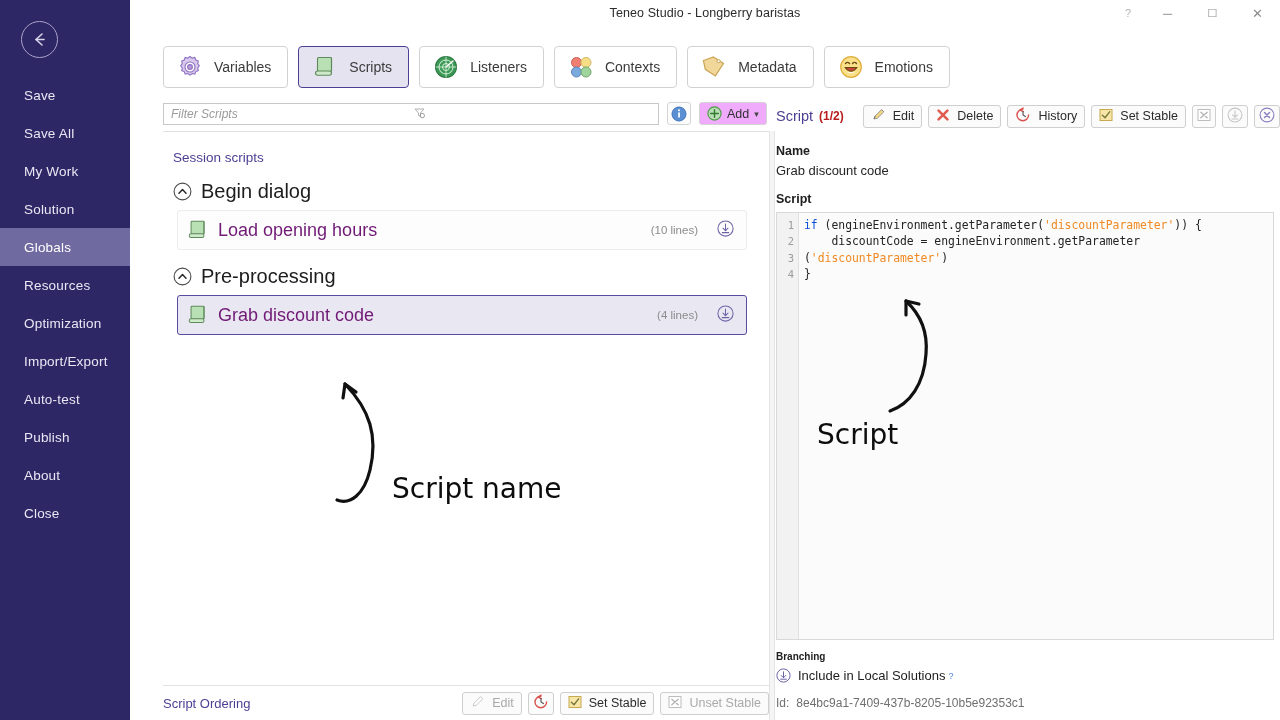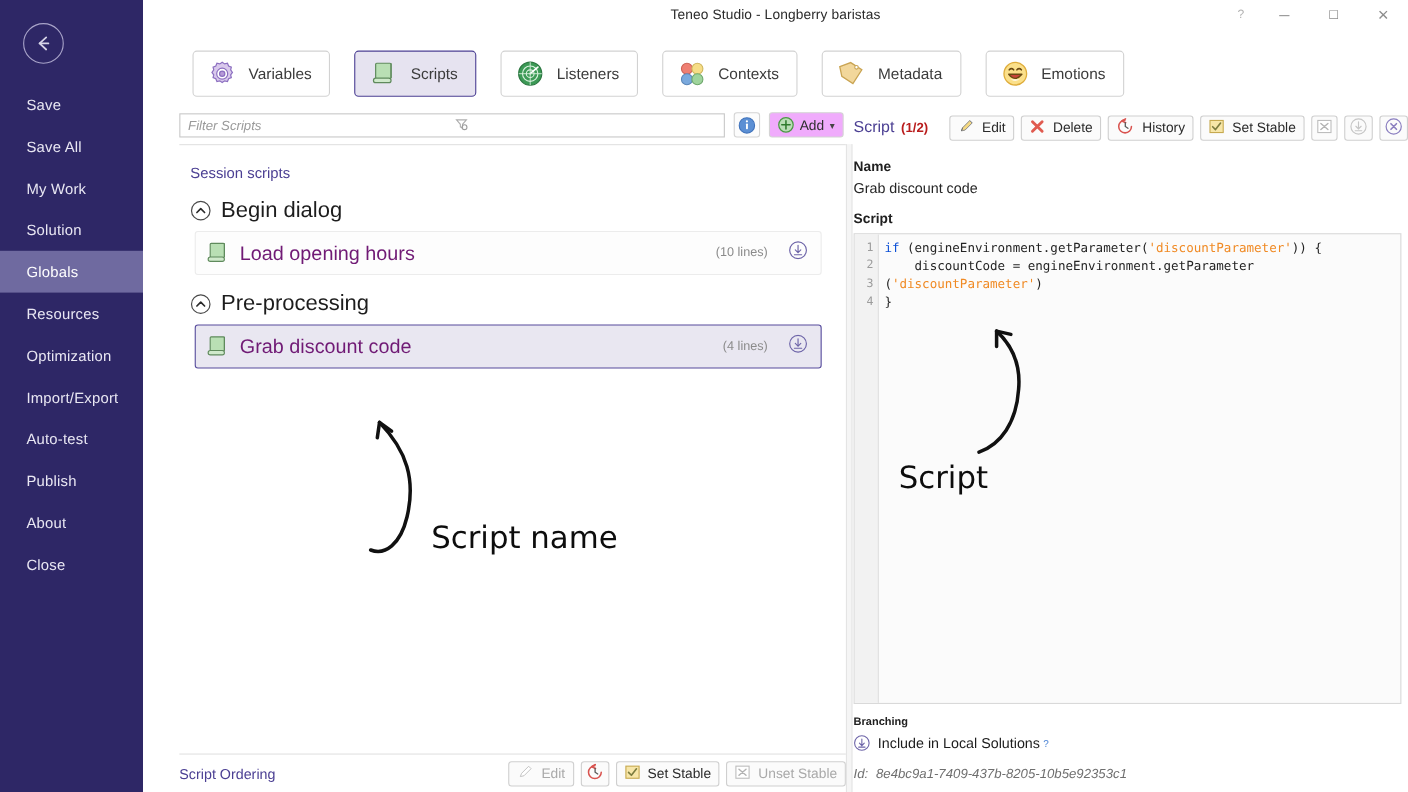--- a/index.html
+++ b/index.html
@@ -55,21 +55,21 @@
   }
 
   
   .tabs {
     position: absolute; left: 33px; top: 20px; display: flex; gap: 10px;
   }
   .tab {
     height: 42px; border: 1px solid #d2d2d2; border-radius: 4px;
     background: #ffffff; display: flex; align-items: center;
     padding: 0 16px 0 13px; gap: 11px;
-    font-size: 14px; color: #3b3b3b; margin-left: 12px;
+    font-size: 14px; color: #3b3b3b;
   }
   .tab.selected { border: 1.4px solid #4b3f93; background: #e6e3f0; }
   .tab-label { white-space: nowrap; }
   .tab-ico { width: 26px; height: 26px; flex: 0 0 26px; position: relative; }
 
   
   .filterbar { position: absolute; left: 33px; top: 76px; display: flex; align-items: center; gap: 8px; }
   .filter-input {
     width: 496px; height: 22px; border: 1px solid #c8c8c8; background: #fff;
     display: flex; align-items: center; padding: 0 4px 0 7px;
@@ -150,21 +150,21 @@
     font-family: "DejaVu Sans Mono", monospace; font-size: 11.4px;
     line-height: 16.3px; color: #242424; white-space: pre-wrap;
   }
   .kw { color: #0b4fd6; }
   .str { color: #f08a24; }
 
   .branch-label { font-size: 10px; font-weight: bold; color: #202020; margin-top: 11px; }
   .branch-row { display: flex; align-items: center; gap: 7px; margin-top: 6px; }
   .branch-row .btxt { font-size: 13px; color: #1d1d1d; }
   .qmark { font-size: 9px; color: #4f86d6; vertical-align: super; margin-left: 1px; }
-  .id-row { display: flex; gap: 7px; margin-top: 13px; font-style: italic; }
+  .id-row { display: flex; gap: 7px; margin-top: 13px; }
   .id-key { font-size: 12px; color: #6f6f6f; }
   .id-val { font-size: 12px; color: #6f6f6f; }
 
   
   .anno { position: absolute; pointer-events: none; }
   .anno-text {
     position: absolute; font-family: "DejaVu Sans", sans-serif;
     font-size: 28px; color: #0d0d0d; font-weight: 500;
   }
 </style>

